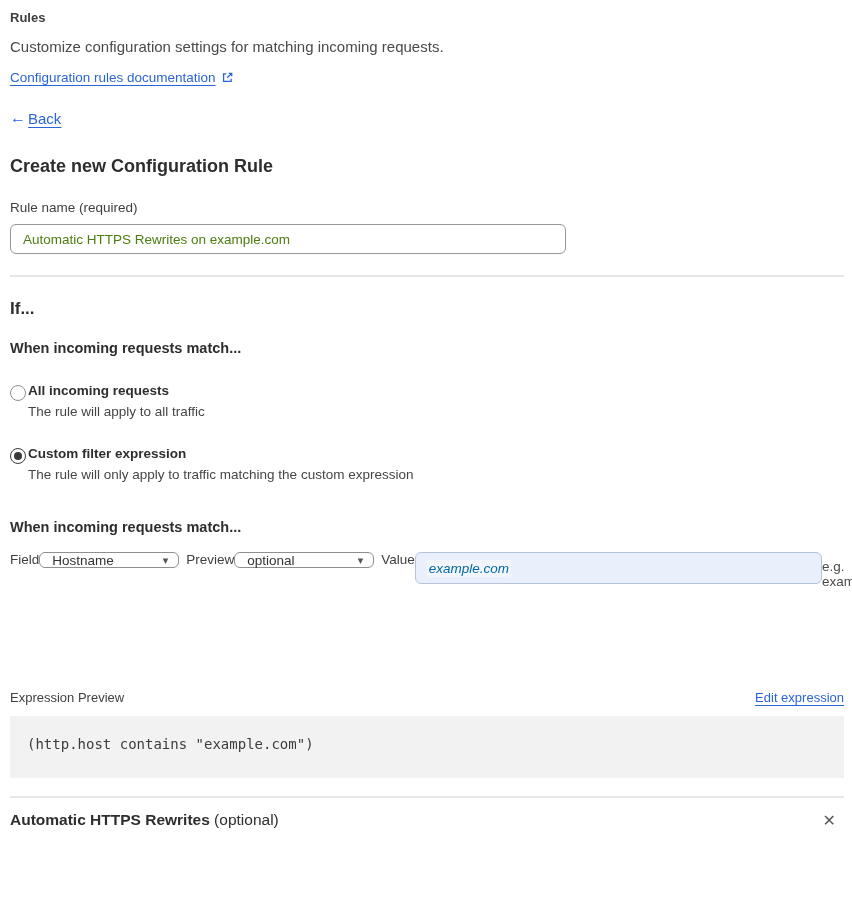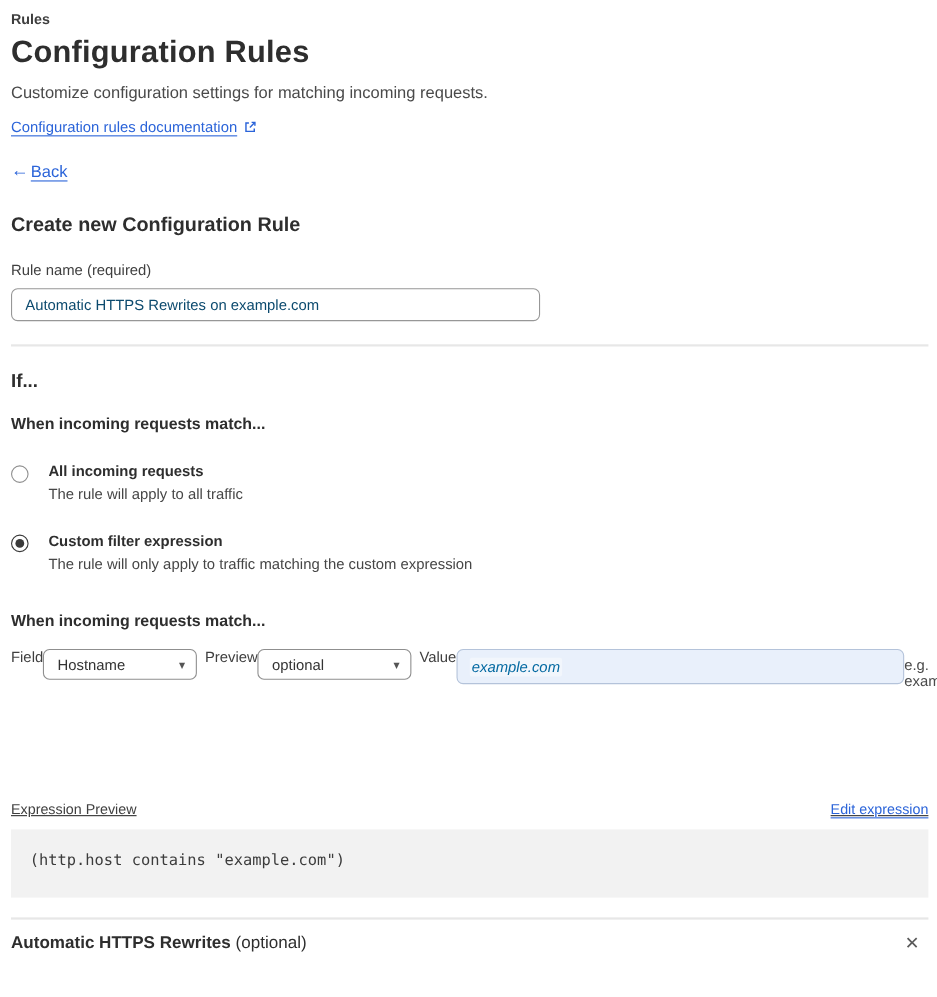--- a/index.html
+++ b/index.html
@@ -19,75 +19,75 @@
   a.link { color: #2b64d9; text-decoration: underline; text-underline-offset: 3px; cursor: pointer; }
   .doc-link-row { margin-top: 15px; font-size: 13.5px; display: flex; align-items: center; gap: 5px; }
   .doc-link-row svg { display: block; }
   .back-row { margin-top: 24px; font-size: 15px; display: flex; align-items: center; color: #2b64d9; }
   .back-arrow { font-size: 16px; margin-right: 2px; text-decoration: none; }
 
   
   .h2 { font-size: 18px; font-weight: 700; color: #2e2e2e; margin-top: 29px; }
   .field-label { font-size: 13.5px; color: #3f3f3f; margin-top: 23px; }
   .rule-name-input {
-    margin-top: 9px; width: 481px; height: 30px;
+    margin-top: 9px; width: 556px; height: 30px;
     border: 1px solid #979797; border-radius: 6px;
-    font-family: "Liberation Sans", sans-serif; font-size: 13.5px; color: #0c4a6e;
+    font-family: "Liberation Sans", sans-serif; font-size: 13.5px; color: #4d7c0f;
     padding: 0 12px; background: #fff; display: block;
   }
   .help-text { font-size: 13.5px; color: #4a4a4a; margin-top: 7px; }
 
   .divider { height: 2px; background: #e7e7e7; margin-top: 21px; }
 
   
   .h3 { font-size: 17px; font-weight: 700; color: #2e2e2e; margin-top: 22px; }
   .match-heading { font-size: 14.5px; font-weight: 700; color: #2e2e2e; margin-top: 21px; }
   .radio-row { display: flex; margin-top: 27px; align-items: flex-start; }
   .radio-outer {
     width: 16px; height: 16px; border-radius: 50%;
     border: 1.5px solid #8f8f8f; background: #fff; flex: none;
     margin-top: 2px; cursor: pointer; position: relative;
   }
   .radio-outer.checked { border-color: #3a3a3a; }
   .radio-outer.checked::after {
     content: ""; position: absolute; left: 2.5px; top: 2.5px;
     width: 8px; height: 8px; border-radius: 50%; background: #3a3a3a;
   }
-  .radio-texts { margin-left: 18px; }
+  .radio-texts { margin-left: 2px; }
   .radio-label { font-size: 13.5px; font-weight: 700; color: #2e2e2e; }
   .radio-desc { font-size: 13.5px; color: #464646; margin-top: 6px; }
 
   
   .builder-heading { font-size: 14.5px; font-weight: 700; color: #2e2e2e; margin-top: 37px; }
   .builder-row { display: flex; margin-top: 17px; align-items: flex-start; }
   .builder-col { display: flex; flex-direction: row; }
   .col-label { font-size: 13.5px; color: #3f3f3f; margin-bottom: 9px; }
   .select-box {
-    width: 140px; height: 28px; border: 1px solid #8f8f8f; border-radius: 6px;
+    width: 140px; height: 16px; border: 1px solid #8f8f8f; border-radius: 6px;
     background: #fff; display: flex; align-items: center; justify-content: space-between;
     padding: 0 10px 0 12px; font-size: 13.5px; color: #333; cursor: pointer;
   }
   .chevron { font-size: 11px; color: #555; }
   .col-gap { width: 7px; flex: none; }
   .value-input {
     width: 428px; height: 32px;
     border: 1px solid #b4c3da; border-radius: 6px;
     background: #e9f0fb; display: flex; align-items: center;
     padding: 0 11px; font-size: 13.5px; color: #0369a1; font-style: italic;
   }
   .value-text { background: #f2f6fc; padding: 1px 2px; border-radius: 2px; }
   .andor { display: flex; gap: 11px; margin-left: 10px; margin-top: 22px; flex-direction: column; }
   .btn-gray {
     background: #e3e3e3; border: none; border-radius: 5px;
     font-family: "Liberation Sans", sans-serif; font-size: 13.5px; color: #3b3b3b;
     padding: 0 13px; height: 30px; cursor: pointer;
   }
 
   
-  .preview-row { display: flex; justify-content: space-between; align-items: baseline; margin-top: 45px; text-decoration: underline; }
+  .preview-row { display: flex; justify-content: space-between; align-items: baseline; margin-top: 45px; }
   .preview-label { font-size: 13px; color: #3f3f3f; }
   .edit-link { font-size: 13px; }
   .code-block {
     margin-top: 11px; background: #f2f2f2;
     padding: 20px 17px 26px 17px;
     font-family: "DejaVu Sans Mono", "Liberation Mono", monospace;
     font-size: 14px; color: #3c3c3c;
   }
 
   
@@ -96,21 +96,20 @@
   .setting-title { font-size: 15.5px; color: #2e2e2e; }
   .setting-title b { font-weight: 700; }
   .close-icon { font-size: 16px; color: #5a5a5a; cursor: pointer; line-height: 1; padding: 2px 8px 2px 2px; }
 </style>
 </head>
 <body>
 
 <div class="container">
 
   <div class="breadcrumb">Rules</div>
-  <div class="page-title">Configuration Rules</div>
   <div class="subtitle">Customize configuration settings for matching incoming requests.</div>
 
   <div class="doc-link-row">
     <a class="link">Configuration rules documentation</a>
     <span style="color:#2b64d9;">
       <svg width="13" height="13" viewBox="0 0 16 16" fill="none" stroke="currentColor" stroke-width="1.6">
         <path d="M6.5 3.5H3.2v9.3h9.3V9.5"></path>
         <path d="M9.5 2.8h3.7v3.7"></path>
         <path d="M13 3L7.6 8.4"></path>
       </svg>

